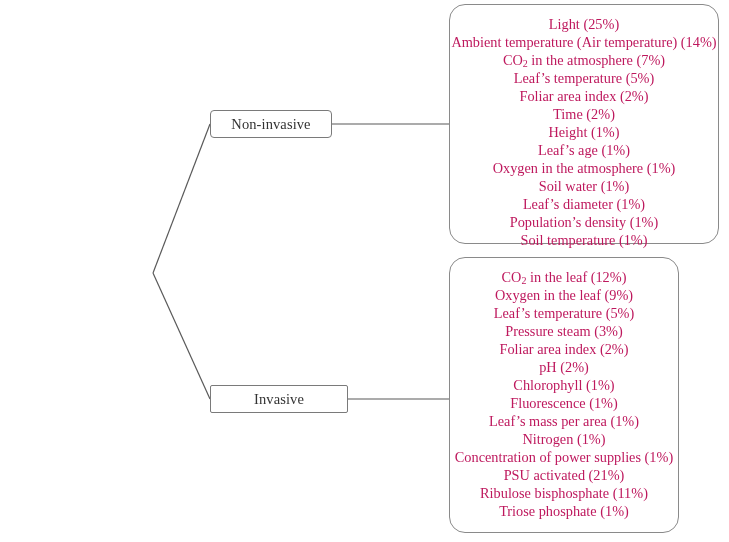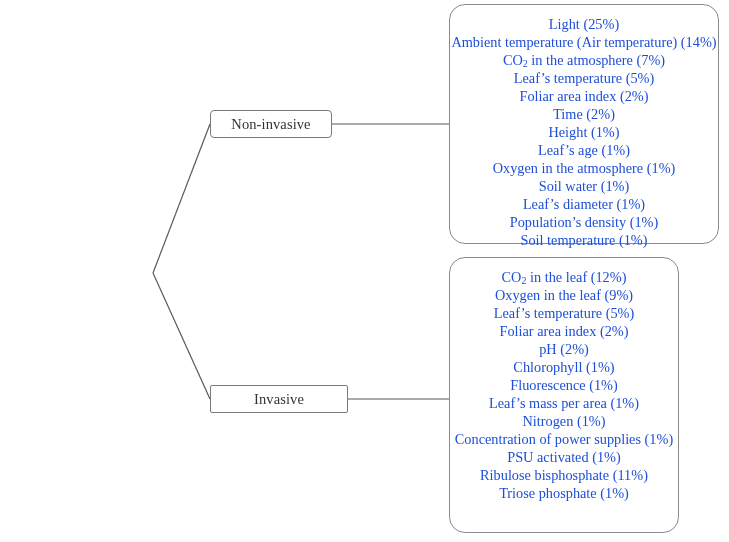--- a/index.html
+++ b/index.html
@@ -89,21 +89,21 @@
   }
   #panel-invasive {
     left: 449px;
     top: 257px;
     width: 230px;
     height: 276px;
   }
   .panel-line {
     font-size: 14.3px;
     line-height: 18px;
-    color: #1d4ed8;
+    color: #be185d;
     text-align: center;
     white-space: nowrap;
   }
   .panel-line sub {
     font-size: 10px;
     line-height: 0;
     vertical-align: -0.22em;
   }
 </style>
 </head>
@@ -140,25 +140,26 @@
       <div class="panel-line">Soil water (1%)</div>
       <div class="panel-line">Leaf’s diameter (1%)</div>
       <div class="panel-line">Population’s density (1%)</div>
       <div class="panel-line">Soil temperature (1%)</div>
     </div>
 
   <div class="panel" id="panel-invasive">
       <div class="panel-line">CO<sub>2</sub> in the leaf (12%)</div>
       <div class="panel-line">Oxygen in the leaf (9%)</div>
       <div class="panel-line">Leaf’s temperature (5%)</div>
+      <div class="panel-line">Pressure steam (3%)</div>
       <div class="panel-line">Foliar area index (2%)</div>
       <div class="panel-line">pH (2%)</div>
       <div class="panel-line">Chlorophyll (1%)</div>
       <div class="panel-line">Fluorescence (1%)</div>
       <div class="panel-line">Leaf’s mass per area (1%)</div>
       <div class="panel-line">Nitrogen (1%)</div>
       <div class="panel-line">Concentration of power supplies (1%)</div>
-      <div class="panel-line">PSU activated (1%)</div>
+      <div class="panel-line">PSU activated (21%)</div>
       <div class="panel-line">Ribulose bisphosphate (11%)</div>
       <div class="panel-line">Triose phosphate (1%)</div>
     </div>
 
 </div>
 
 </body></html>

